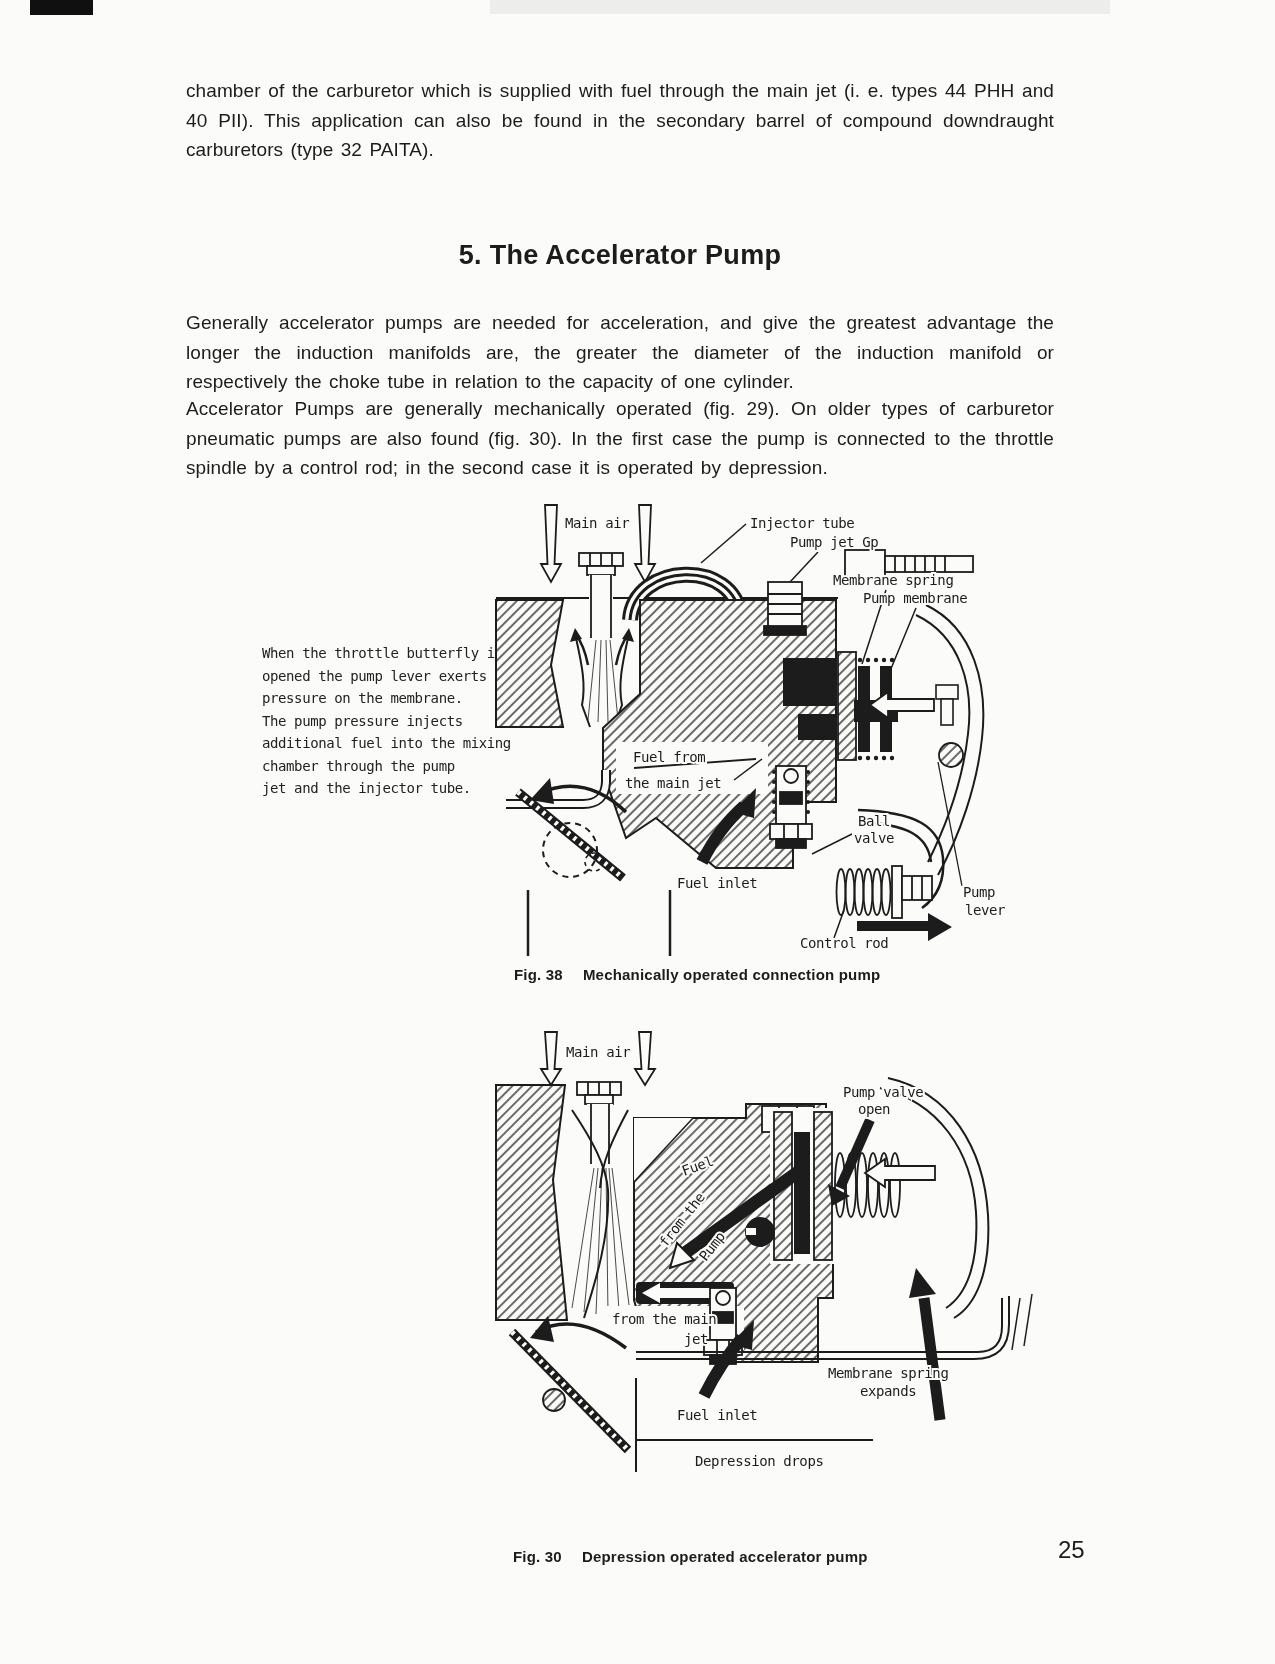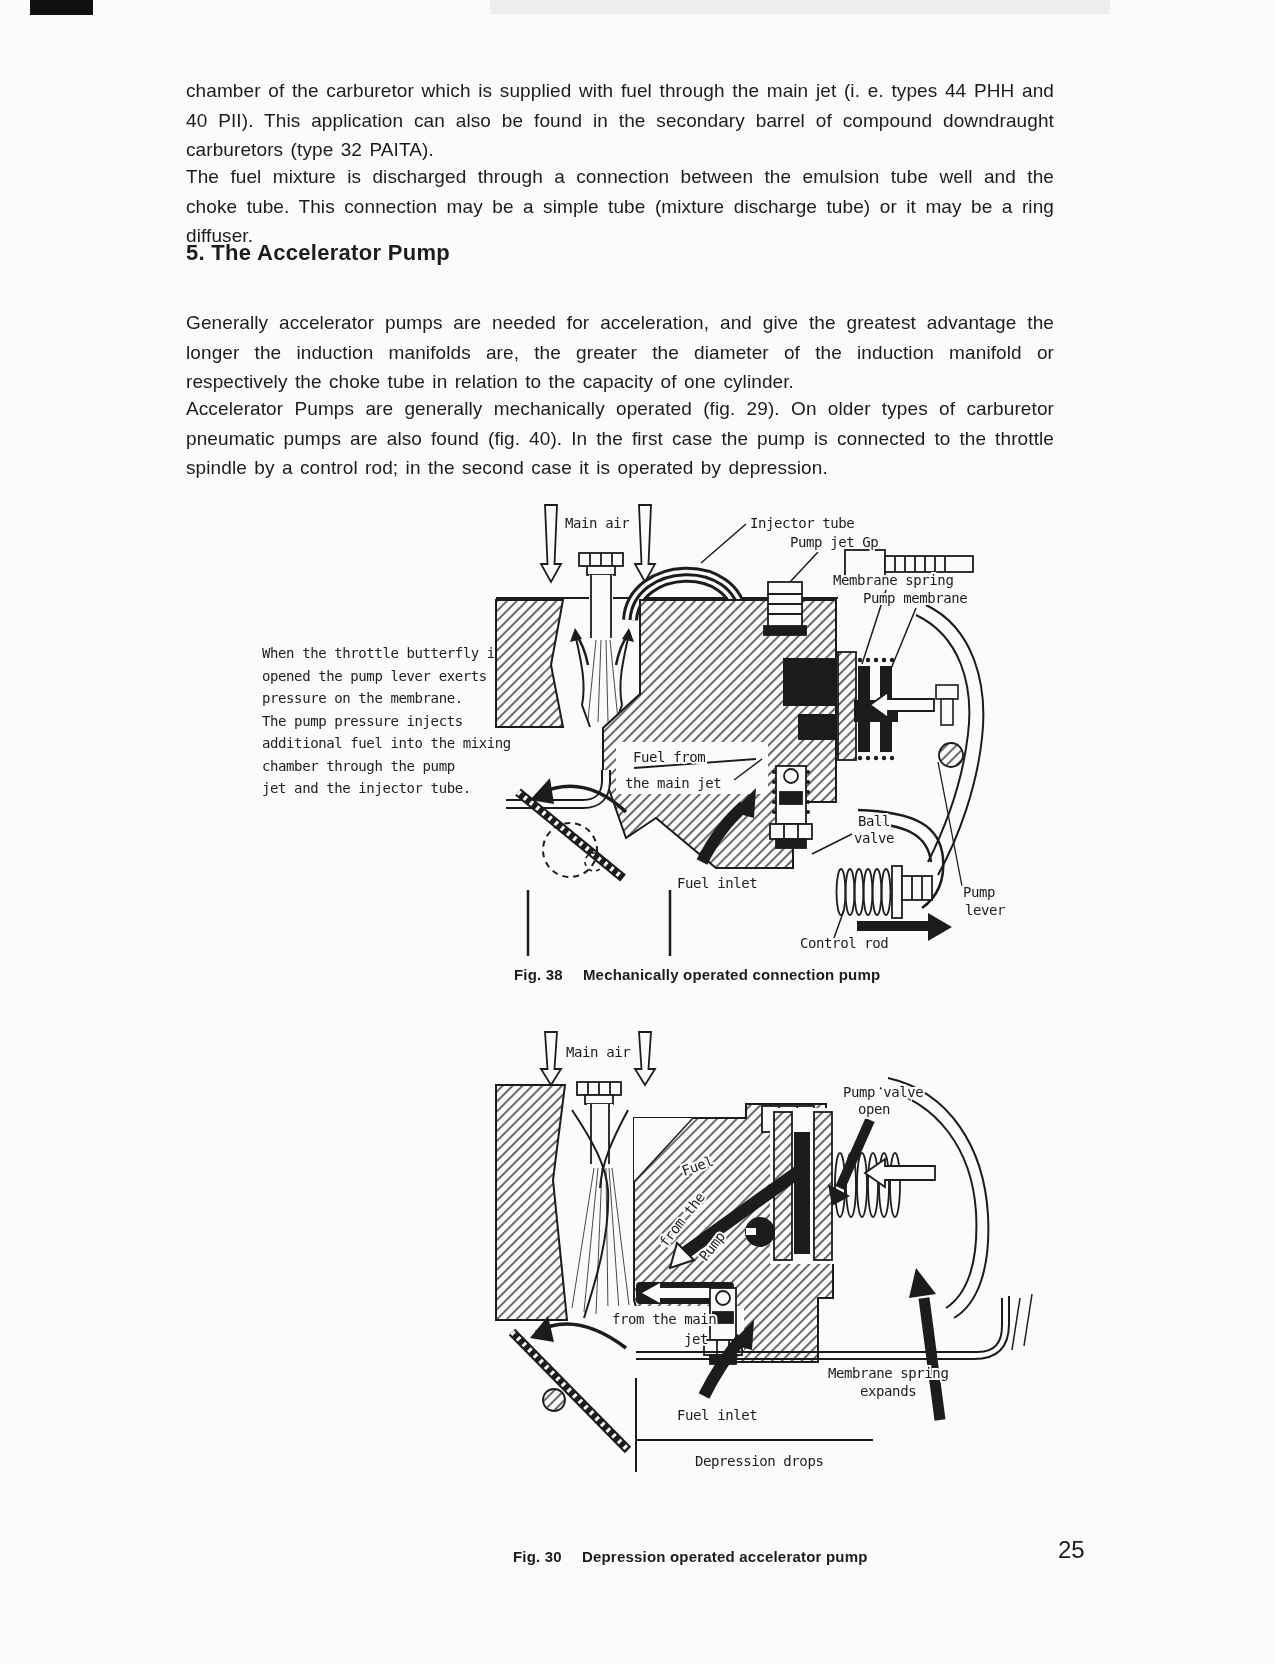--- a/index.html
+++ b/index.html
@@ -2,46 +2,45 @@
 <html><head>
 <meta charset="utf-8">
 <style>
   html,body{margin:0;padding:0;background:#e8e8e6;}
   .page{position:relative;width:1275px;height:1664px;background:#fbfbf9;overflow:hidden;
         font-family:"Liberation Sans",sans-serif;color:#1c1c1c;}
   .scan-mark{position:absolute;left:30px;top:0;width:63px;height:15px;background:#101010;}
   .scan-smudge{position:absolute;left:490px;top:0;width:620px;height:14px;background:rgba(180,180,178,0.18);}
   .bodytext{position:absolute;left:186px;width:868px;font-size:19px;line-height:29.5px;
             text-align:justify;word-spacing:2px;letter-spacing:0.1px;}
-  .heading{position:absolute;left:186px;width:868px;font-weight:bold;
-           font-size:22px;letter-spacing:0.3px;}
+  .heading{position:absolute;left:186px;width:868px;text-align:center;font-weight:bold;
+           font-size:27px;letter-spacing:0.3px;}
   .fignote{position:absolute;font-family:"DejaVu Sans Mono",monospace;font-size:14px;
            line-height:22.5px;letter-spacing:-0.4px;white-space:pre-line;color:#222;}
   .figcaption{position:absolute;font-weight:bold;font-size:15px;letter-spacing:0.2px;}
   .figcaption .cap-label{margin-right:20px;}
   .pagenum{position:absolute;left:1058px;top:1536px;font-size:24px;}
   svg.fig{position:absolute;}
   svg.fig text{font-family:"DejaVu Sans Mono",monospace;font-size:14px;letter-spacing:-0.4px;
                fill:#1c1c1c;stroke:#fbfbf9;stroke-width:4px;paint-order:stroke;}
 </style>
 </head>
 <body>
 
 <div class="page">
 
   <div class="scan-mark"></div>
   <div class="scan-smudge"></div>
 
   <p class="bodytext" style="top:57px;">chamber of the carburetor which is supplied with fuel through the main jet (i. e. types 44 PHH and 40 PII). This application can also be found in the secondary barrel of compound downdraught carburetors (type 32 PAITA).</p>
-  <p class="bodytext" style="top:143px;">The fuel mixture is discharged through a connection between the emulsion tube well and the choke tube. This connection may be a simple tube (mixture discharge tube) or it may be a ring diffuser.</p>
 
   <h2 class="heading" style="top:240px;margin:0;">5. The Accelerator Pump</h2>
 
   <p class="bodytext" style="top:289px;">Generally accelerator pumps are needed for acceleration, and give the greatest advantage the longer the induction manifolds are, the greater the diameter of the induction manifold or respectively the choke tube in relation to the capacity of one cylinder.</p>
-  <p class="bodytext" style="top:375px;">Accelerator Pumps are generally mechanically operated (fig. 29). On older types of carburetor pneumatic pumps are also found (fig. 40). In the first case the pump is connected to the throttle spindle by a control rod; in the second case it is operated by depression.</p>
+  <p class="bodytext" style="top:375px;">Accelerator Pumps are generally mechanically operated (fig. 29). On older types of carburetor pneumatic pumps are also found (fig. 30). In the first case the pump is connected to the throttle spindle by a control rod; in the second case it is operated by depression.</p>
 
   <div class="fignote" style="left:262px;top:642px;width:250px;">When the throttle butterfly is
 opened the pump lever exerts
 pressure on the membrane.
 The pump pressure injects
 additional fuel into the mixing
 chamber through the pump
 jet and the injector tube.</div>
 
   <svg class="fig" style="left:488px;top:470px;" width="560" height="492" viewBox="0 0 560 492">

